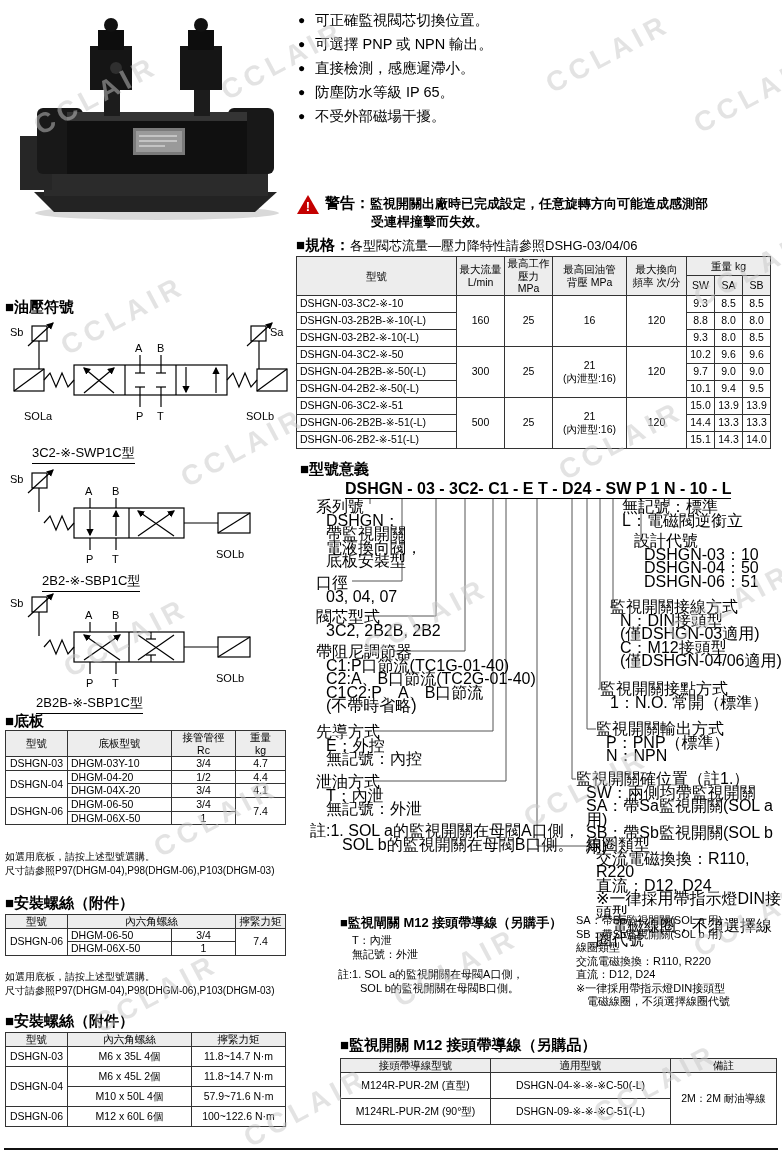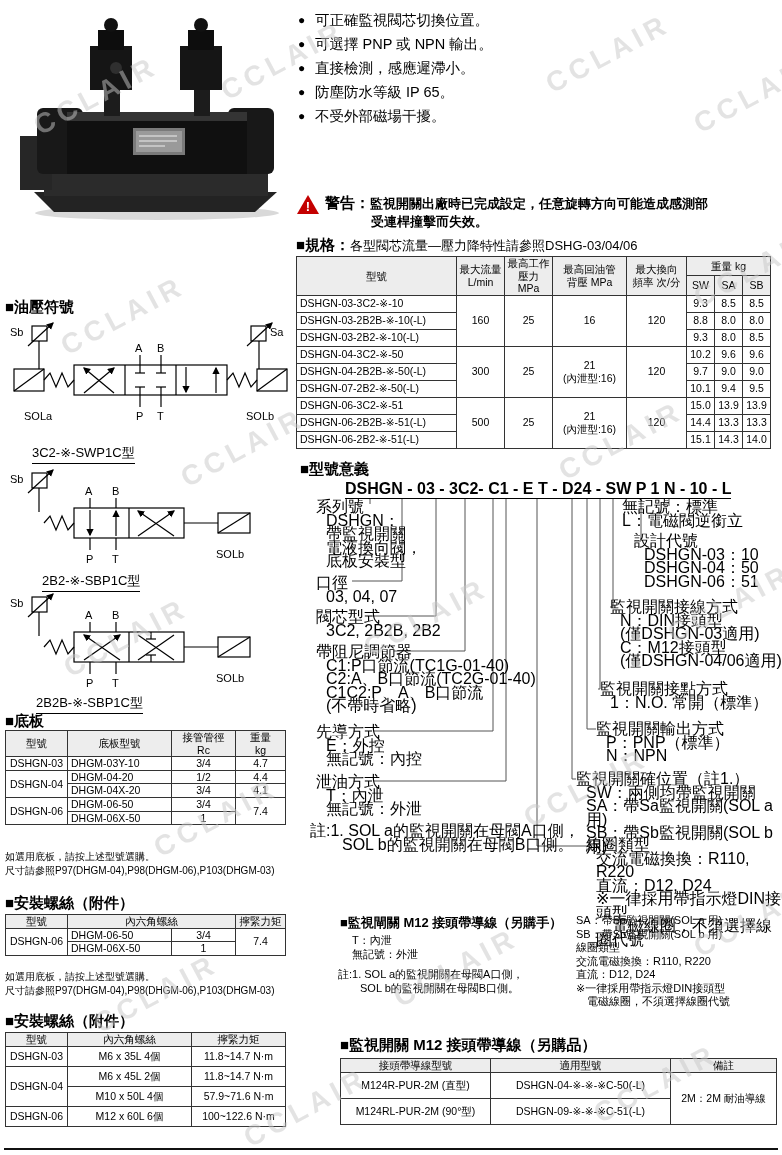--- a/index.html
+++ b/index.html
@@ -175,21 +175,21 @@
         <td>9.6</td>
         <td>9.6</td>
       </tr>
       <tr>
         <td class="lft">DSHGN-04-2B2B-※-50(-L)</td>
         <td>9.7</td>
         <td>9.0</td>
         <td>9.0</td>
       </tr>
       <tr>
-        <td class="lft">DSHGN-07-2B2-※-50(-L)</td>
+        <td class="lft">DSHGN-04-2B2-※-50(-L)</td>
         <td>10.1</td>
         <td>9.4</td>
         <td>9.5</td>
       </tr>
       <tr>
         <td class="lft">DSHGN-06-3C2-※-51</td>
         <td rowspan="3">500</td>
         <td rowspan="3">25</td>
         <td rowspan="3" class="pl">21
 (內泄型:16)</td>

